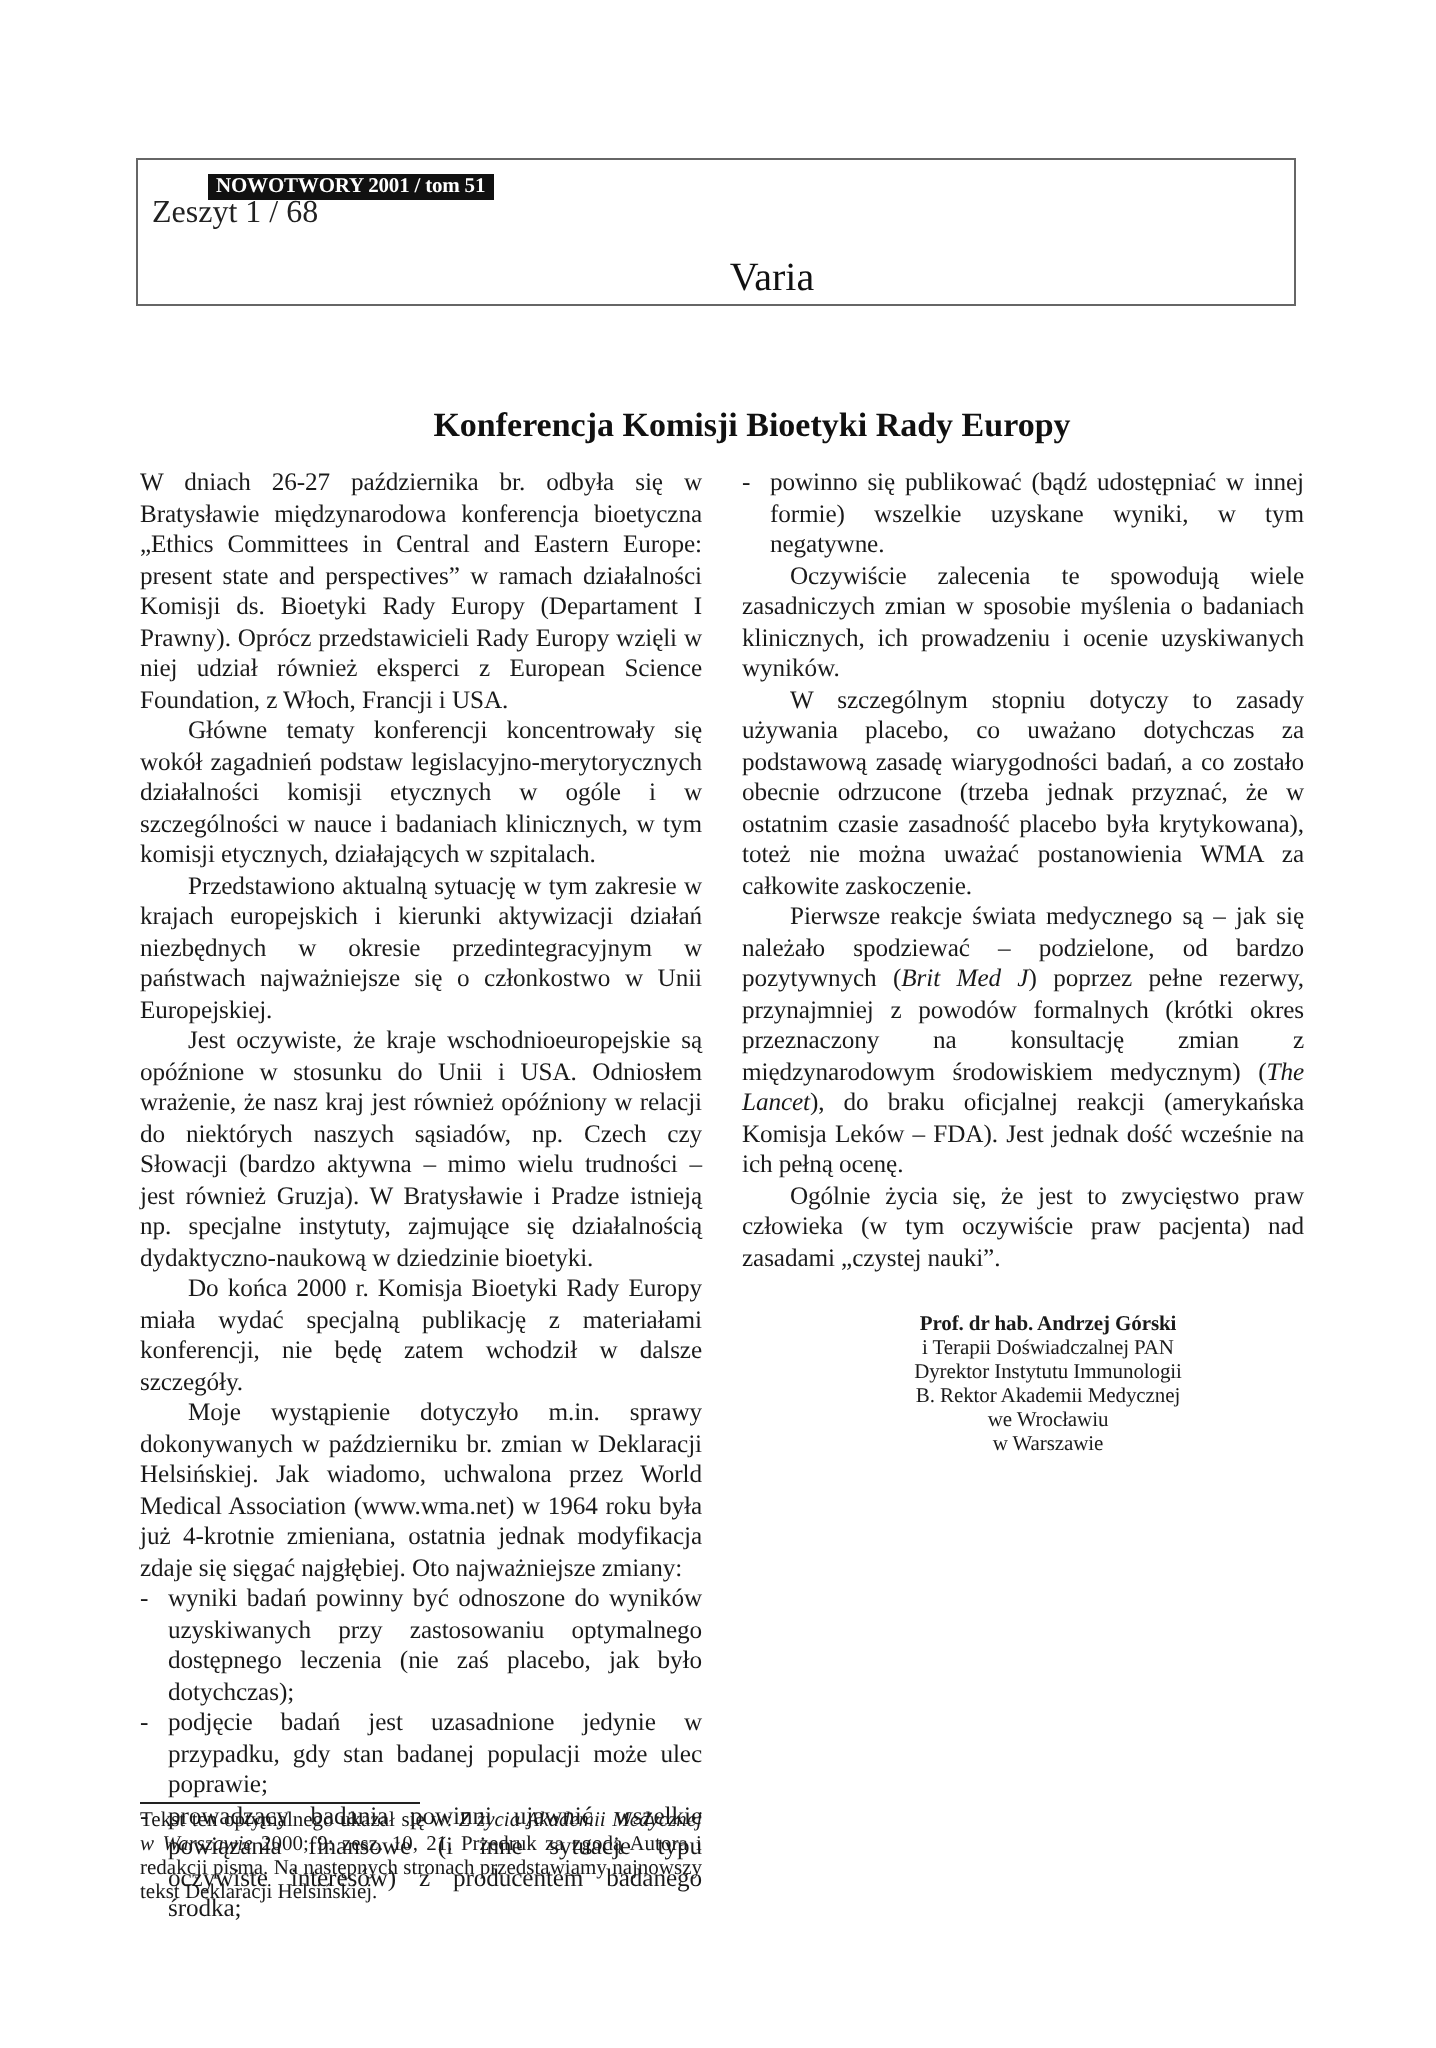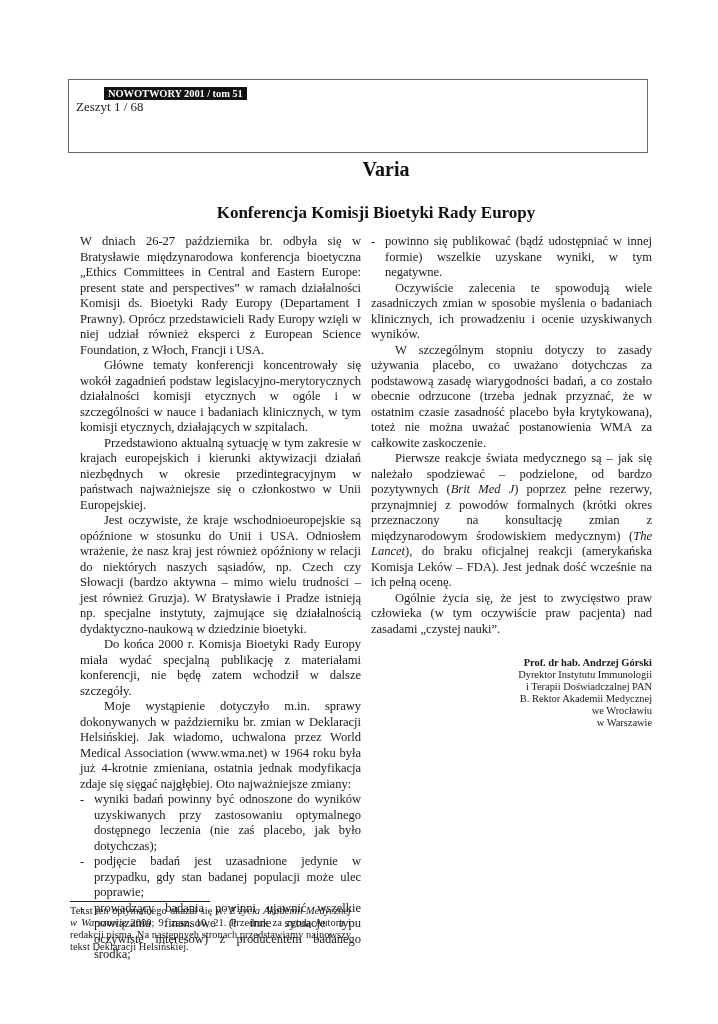--- a/index.html
+++ b/index.html
@@ -34,36 +34,35 @@
       font-size: 10.5px;
       line-height: 13px;
       padding: 0 4px 0 4px;
       letter-spacing: -0.1px;
       margin-left: 28px;
     }
     .issue-line {
       position: absolute;
       left: 7px;
       top: 21px;
-      font-size: 13px;
+      font-size: 16px;
       line-height: 12px;
       color: #222;
     }
     .section-title {
       position: absolute;
       left: 0;
       right: 0;
       top: 48px;
       text-align: center;
-      font-weight: bold;
+      font-weight: normal;
       font-size: 20px;
       line-height: 22px;
       padding-left: 56px;
       color: #111;
-      margin-top: 30px;
     }
     .article-title {
       position: absolute;
       left: 0;
       width: 718px;
       top: 186px;
       text-align: center;
       font-weight: bold;
       font-size: 17px;
       line-height: 20px;
@@ -71,21 +70,21 @@
     }
     .col {
       position: absolute;
       top: 234px;
       width: 281px;
       font-size: 12.6px;
       line-height: 15.5px;
       text-align: justify;
       letter-spacing: -0.05px;
     }
-    .col-left { left: 70px; margin-left: 10px; }
+    .col-left { left: 70px; }
     .col-right { left: 371px; }
     .col p {
       margin: 0;
       text-indent: 24px;
     }
     .col p.no-indent { text-indent: 0; }
     .col ul {
       list-style: none;
       margin: 0;
       padding: 0;
@@ -97,21 +96,21 @@
     .col li .dash {
       position: absolute;
       left: 0;
       top: 0;
     }
     .signature {
       margin-top: 20px;
       padding-left: 25px;
       font-size: 10.5px;
       line-height: 12px;
-      text-align: right;
+      text-align: center;
     }
     .signature .name { font-weight: bold; }
     .footnote {
       position: absolute;
       left: 70px;
       top: 901px;
       width: 281px;
     }
     .footnote-rule {
       width: 140px;
@@ -167,22 +166,22 @@
       <span>powinno się publikować (bądź udostępniać w innej formie) wszelkie uzyskane wyniki, w tym negatywne.</span>
     </li>
   </ul>
   <p>Oczywiście zalecenia te spowodują wiele zasadniczych zmian w sposobie myślenia o badaniach klinicznych, ich prowadzeniu i ocenie uzyskiwanych wyników.</p>
   <p>W szczególnym stopniu dotyczy to zasady używania placebo, co uważano dotychczas za podstawową zasadę wiarygodności badań, a co zostało obecnie odrzucone (trzeba jednak przyznać, że w ostatnim czasie zasadność placebo była krytykowana), toteż nie można uważać postanowienia WMA za całkowite zaskoczenie.</p>
   <p><span>Pierwsze reakcje świata medycznego są – jak się należało spodziewać – podzielone, od bardzo pozytywnych (</span><em>Brit Med J</em><span>) poprzez pełne rezerwy, przynajmniej z powodów formalnych (krótki okres przeznaczony na konsultację zmian z międzynarodowym środowiskiem medycznym) (</span><em>The Lancet</em><span>), do braku oficjalnej reakcji (amerykańska Komisja Leków – FDA). Jest jednak dość wcześnie na ich pełną ocenę.</span></p>
   <p>Ogólnie życia się, że jest to zwycięstwo praw człowieka (w tym oczywiście praw pacjenta) nad zasadami „czystej nauki”.</p>
 
   <div class="signature">
     <div class="name">Prof. dr hab. Andrzej Górski</div>
+    <div>i Terapii Doświadczalnej PAN</div>
     <div>Dyrektor Instytutu Immunologii</div>
-    <div>i Terapii Doświadczalnej PAN</div>
     <div>B. Rektor Akademii Medycznej</div>
     <div>we Wrocławiu</div>
     <div>w Warszawie</div>
   </div>
 </div>
 
 <div class="footnote">
   <div class="footnote-rule"></div>
   <div class="footnote-text"><span>Tekst ten optymalnego ukazał się w: </span><em>Z życia Akademii Medycznej w Warszawie</em><span> 2000; 9: zesz. 10, 21. Przedruk za zgodą Autora i redakcji pisma. Na następnych stronach przedstawiamy najnowszy tekst Deklaracji Helsińskiej.</span></div>
 </div>

